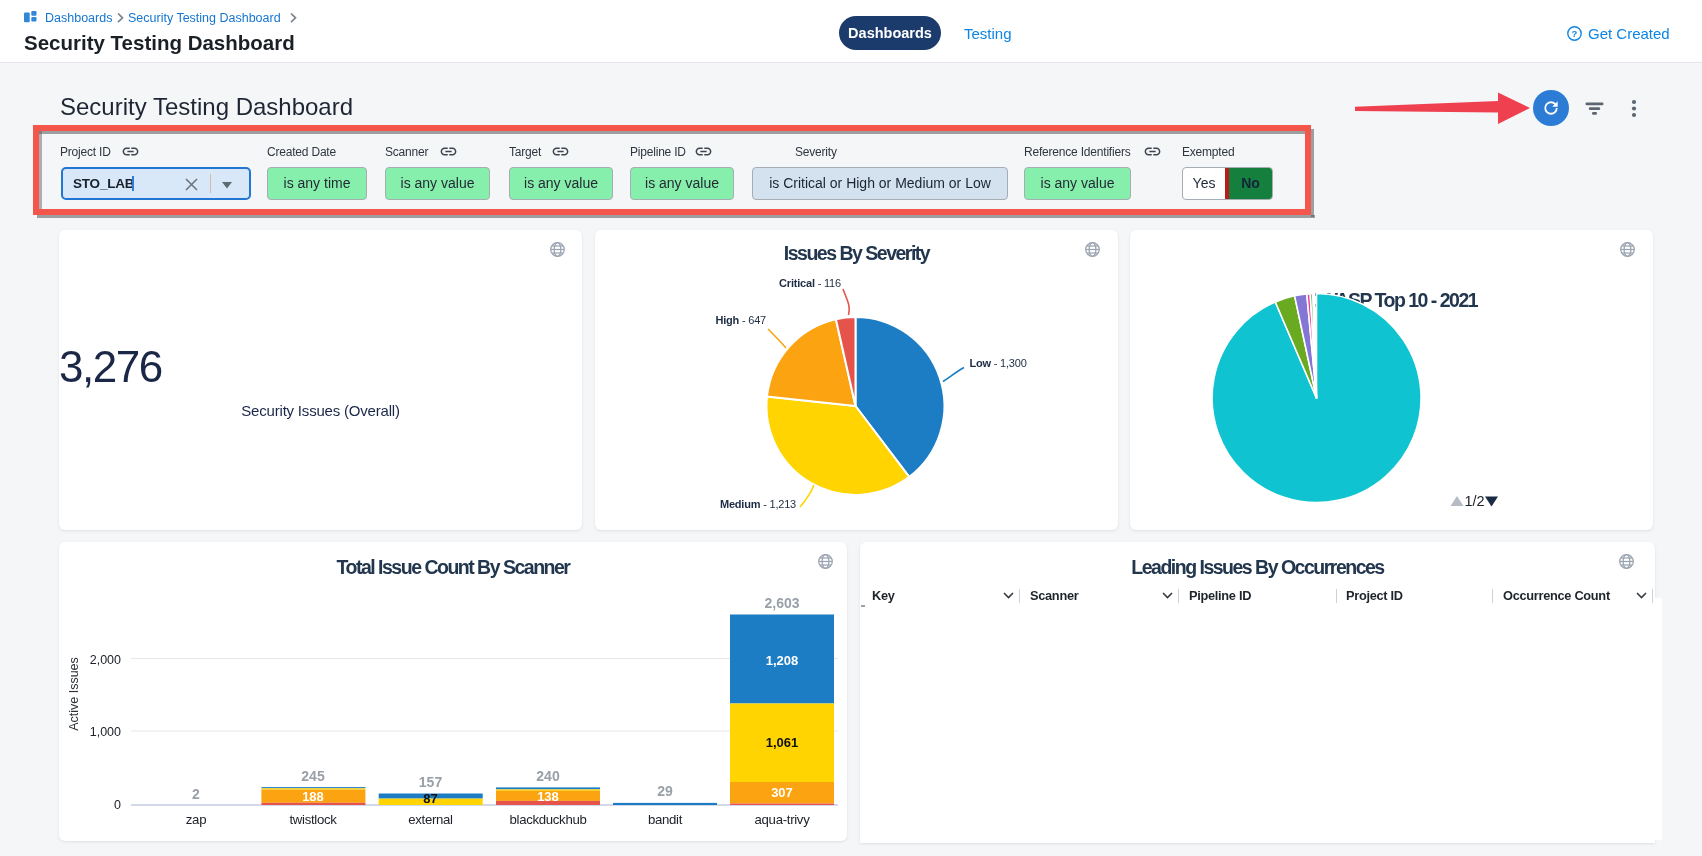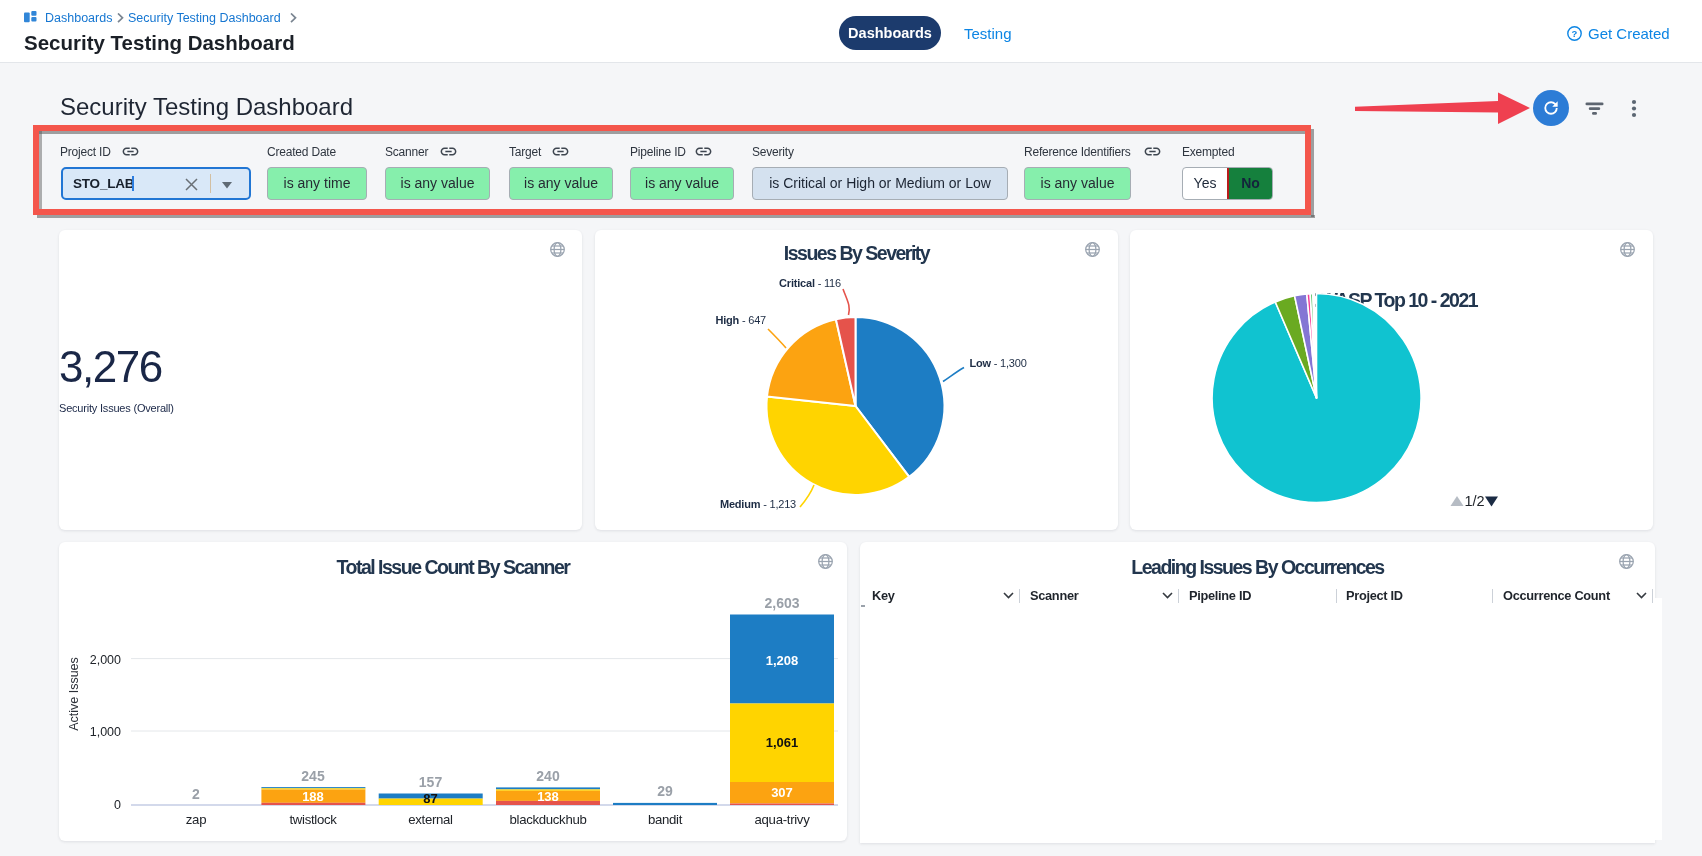--- a/index.html
+++ b/index.html
@@ -101,32 +101,32 @@
     <use href="#linkicon"></use>
   </svg>
 <div class="abs fbox" style="left:509px;top:167px;width:104px;">is any value</div>
 
 <div class="abs flabel" style="left:630px;top:145px;">Pipeline ID</div>
 <svg class="abs" style="left:694.4px;top:142px" width="19" height="19" viewBox="0 0 24 24">
     <use href="#linkicon"></use>
   </svg>
 <div class="abs fbox" style="left:630px;top:167px;width:104px;">is any value</div>
 
-<div class="abs flabel" style="left:752px;top:145px;">Severity</div>
+<div class="abs flabel" style="left:795px;top:145px;">Severity</div>
 <div class="abs fbox" style="left:752px;top:167px;width:256px;background:#d4e1ef;font-weight:400;color:#1b2432;">is Critical or High or Medium or Low</div>
 
 <div class="abs flabel" style="left:1024px;top:145px;">Reference Identifiers</div>
 <svg class="abs" style="left:1143.2px;top:142px" width="19" height="19" viewBox="0 0 24 24">
     <use href="#linkicon"></use>
   </svg>
 <div class="abs fbox" style="left:1024px;top:167px;width:107px;">is any value</div>
 
 <div class="abs flabel" style="left:1182px;top:145px;">Exempted</div>
 <div class="abs" style="left:1182px;top:167px;width:91px;height:33px;border:1px solid #a6adb4;border-radius:4px;background:#fff;overflow:hidden;display:flex;">
-  <div style="width:46px;height:100%;border-right:2px solid #b91c1c;font-size:14px;color:#1d2838;text-align:center;line-height:31px;">Yes</div>
+  <div style="width:46px;height:100%;border-right:4px solid #b91c1c;font-size:14px;color:#1d2838;text-align:center;line-height:31px;">Yes</div>
   <div style="flex:1;height:100%;background:#15803d;font-size:14px;font-weight:700;color:#14233c;text-align:center;line-height:31px;">No</div>
 </div>
 
 <div class="card" style="left:59px;top:230px;width:523px;height:300px;"></div>
 <div class="card" style="left:595px;top:230px;width:523px;height:300px;"></div>
 <div class="card" style="left:1130px;top:230px;width:523px;height:300px;"></div>
 
 <div class="card" style="left:59px;top:542px;width:788px;height:299px;"></div>
 <div class="card" style="left:860px;top:542px;width:795px;height:301px;border-radius:6px 6px 0 0;"></div>
 <div class="abs" style="left:1650px;top:598px;width:12px;height:242px;background:#fff;"></div>
@@ -153,21 +153,21 @@
     <use href="#globe"></use>
   </svg>
 <svg class="abs" style="left:818px;top:554px" width="15" height="15" viewBox="0 0 15 15">
     <use href="#globe"></use>
   </svg>
 <svg class="abs" style="left:1619px;top:554px" width="15" height="15" viewBox="0 0 15 15">
     <use href="#globe"></use>
   </svg>
 
 <div class="abs" style="left:59px;top:342px;width:523px;text-align:left;font-size:44px;color:#1a2747;letter-spacing:-1.5px;">3,276</div>
-<div class="abs" style="left:59px;top:402px;width:523px;font-size:11px;color:#1a2747;letter-spacing:-0.2px;">Security Issues (Overall)</div>
+<div class="abs" style="left:59px;top:402px;width:523px;text-align:center;font-size:15px;color:#1a2747;letter-spacing:-0.2px;">Security Issues (Overall)</div>
 
 <div class="ctitle" style="left:595px;top:242px;width:523px;">Issues By Severity</div>
 <svg class="abs" style="left:595px;top:230px" width="523" height="300" viewBox="0 0 523 300">
   <g stroke="#fff" stroke-width="2" stroke-linejoin="round">
     <path d="M260.5,176 L260.5,87 A89,89 0 0 1 314.2,246.9 Z" fill="#1d7dc4"></path>
     <path d="M260.5,176 L314.2,246.9 A89,89 0 0 1 172.0,166.5 Z" fill="#ffd400"></path>
     <path d="M260.5,176 L172.0,166.5 A89,89 0 0 1 240.9,89.2 Z" fill="#fca311"></path>
     <path d="M260.5,176 L240.9,89.2 A89,89 0 0 1 260.5,87 Z" fill="#e5534b"></path>
   </g>
   <path d="M248,59 C252,70 256,76 253.5,85" fill="none" stroke="#e5534b" stroke-width="1.6"></path>

